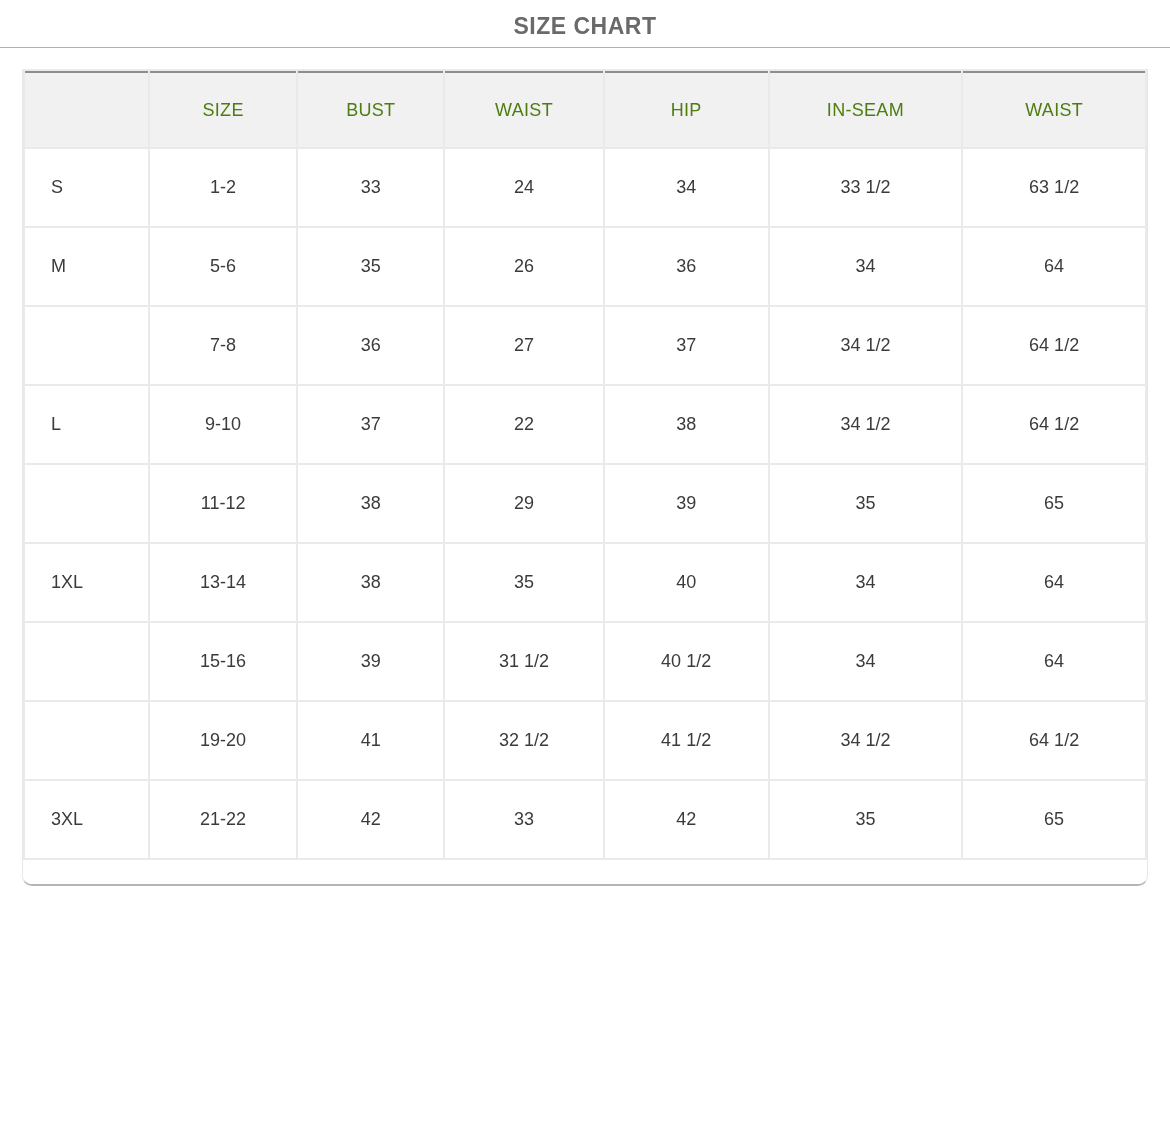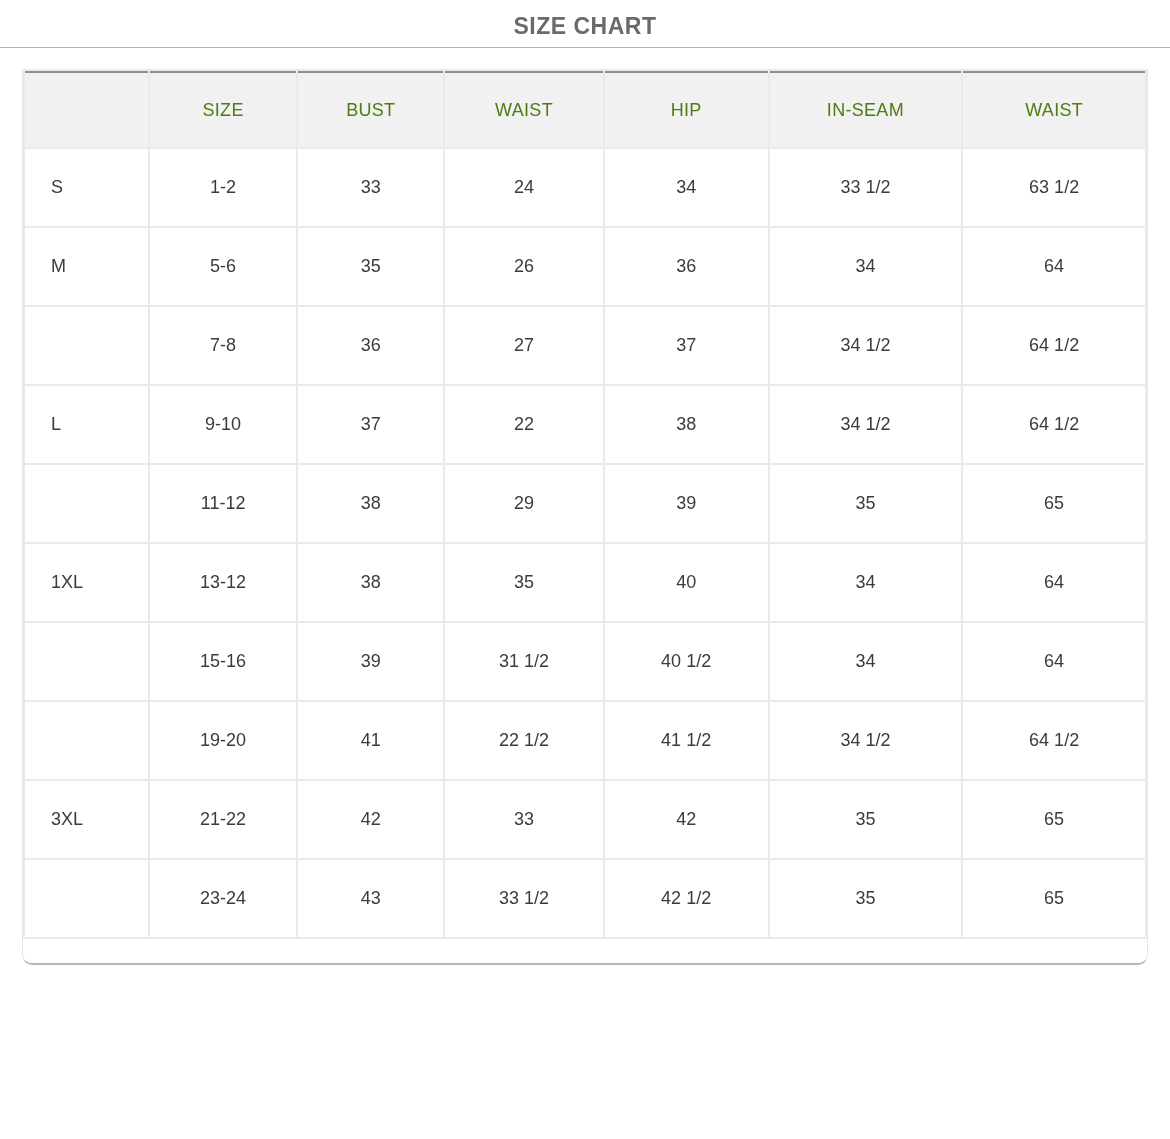--- a/index.html
+++ b/index.html
@@ -149,61 +149,52 @@
           <td class="row-label"></td>
           <td>11-12</td>
           <td>38</td>
           <td>29</td>
           <td>39</td>
           <td>35</td>
           <td>65</td>
         </tr>
         <tr>
           <td class="row-label">1XL</td>
-          <td>13-12</td>
+          <td>13-14</td>
           <td>38</td>
           <td>35</td>
           <td>40</td>
           <td>34</td>
           <td>64</td>
         </tr>
         <tr>
           <td class="row-label"></td>
           <td>15-16</td>
           <td>39</td>
           <td>31 1/2</td>
           <td>40 1/2</td>
           <td>34</td>
           <td>64</td>
         </tr>
         <tr>
           <td class="row-label"></td>
           <td>19-20</td>
           <td>41</td>
-          <td>22 1/2</td>
+          <td>32 1/2</td>
           <td>41 1/2</td>
           <td>34 1/2</td>
           <td>64 1/2</td>
         </tr>
         <tr>
           <td class="row-label">3XL</td>
           <td>21-22</td>
           <td>42</td>
           <td>33</td>
           <td>42</td>
           <td>35</td>
           <td>65</td>
         </tr>
-        <tr>
-          <td class="row-label"></td>
-          <td>23-24</td>
-          <td>43</td>
-          <td>33 1/2</td>
-          <td>42 1/2</td>
-          <td>35</td>
-          <td>65</td>
-        </tr>
       </tbody>
     </table>
     <div class="footer-strip"></div>
   </div>
 
 </div>
 
 </body></html>

